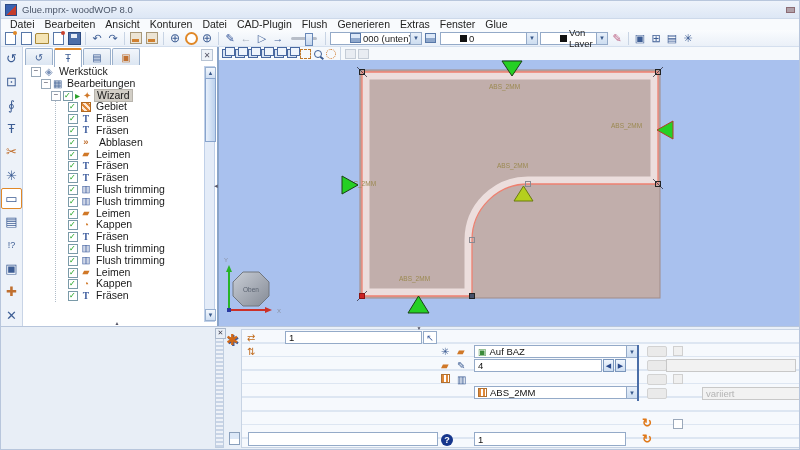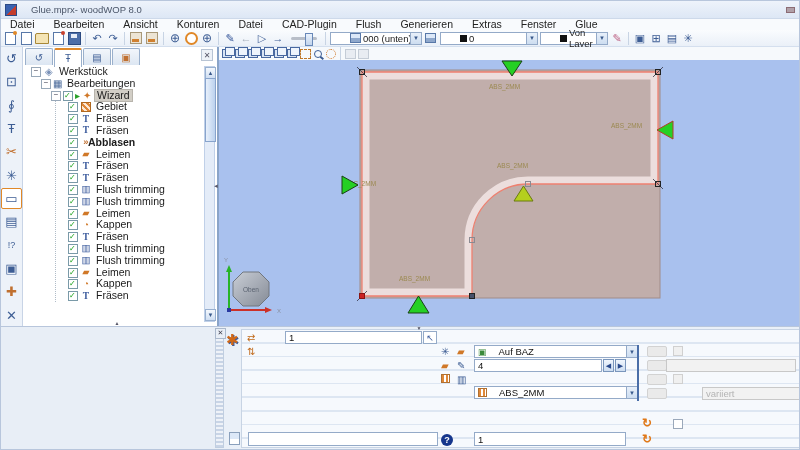--- a/index.html
+++ b/index.html
@@ -1,17 +1,17 @@
 <!DOCTYPE html>
 <html><head>
 <meta charset="utf-8">
 <style>
   html,body{margin:0;padding:0;}
   #app{position:relative;width:800px;height:450px;background:#eef2f8;font-family:"Liberation Sans",sans-serif;overflow:hidden;border:1px solid #b8c6dc;box-sizing:border-box;}
-  .abs{position:absolute;gap:9px;}
+  .abs{position:absolute;}
   .ic::before{content:attr(data-glyph);}
   
   #titlebar{left:0;top:0;width:800px;height:18px;background:linear-gradient(#eef3fb,#dde7f5);border-bottom:1px solid #cdd9ea;display:flex;align-items:center;padding-left:4px;box-sizing:border-box;}
   #app-icon{width:10px;height:10px;background:linear-gradient(135deg,#3a62b0 55%,#c43c2c 55%);border:1px solid #2c4a86;margin-right:5px;}
   #title-text{font-size:9.5px;color:#4a5568;}
   #titlebar-mark{left:785px;top:6px;width:7px;height:4px;background:#b0a0a8;border:1px solid #8c6c74;}
   
   #menubar{left:0;top:18px;width:800px;height:11px;background:#f8fafd;display:flex;align-items:flex-end;padding-left:4px;box-sizing:border-box;}
   .menu-item{font-size:10.5px;color:#222;padding:0 5px;cursor:default;}
   
@@ -254,21 +254,21 @@
 
           <div class="trow">
             <span class="cb" style="left:12px;"></span>
             <span class="op-icon fraesen" style="left:25px;"></span>
             <span class="tlabel" style="left:40px;">Fräsen</span>
           </div>
 
           <div class="trow">
             <span class="cb" style="left:12px;"></span>
             <span class="op-icon abblasen" style="left:25px;"></span>
-            <span class="tlabel" style="left:32px;font-weight:bold;">Abblasen</span>
+            <span class="tlabel" style="left:43px;">Abblasen</span>
           </div>
 
           <div class="trow">
             <span class="cb" style="left:12px;"></span>
             <span class="op-icon leimen" style="left:25px;"></span>
             <span class="tlabel" style="left:40px;">Leimen</span>
           </div>
 
           <div class="trow">
             <span class="cb" style="left:12px;"></span>

